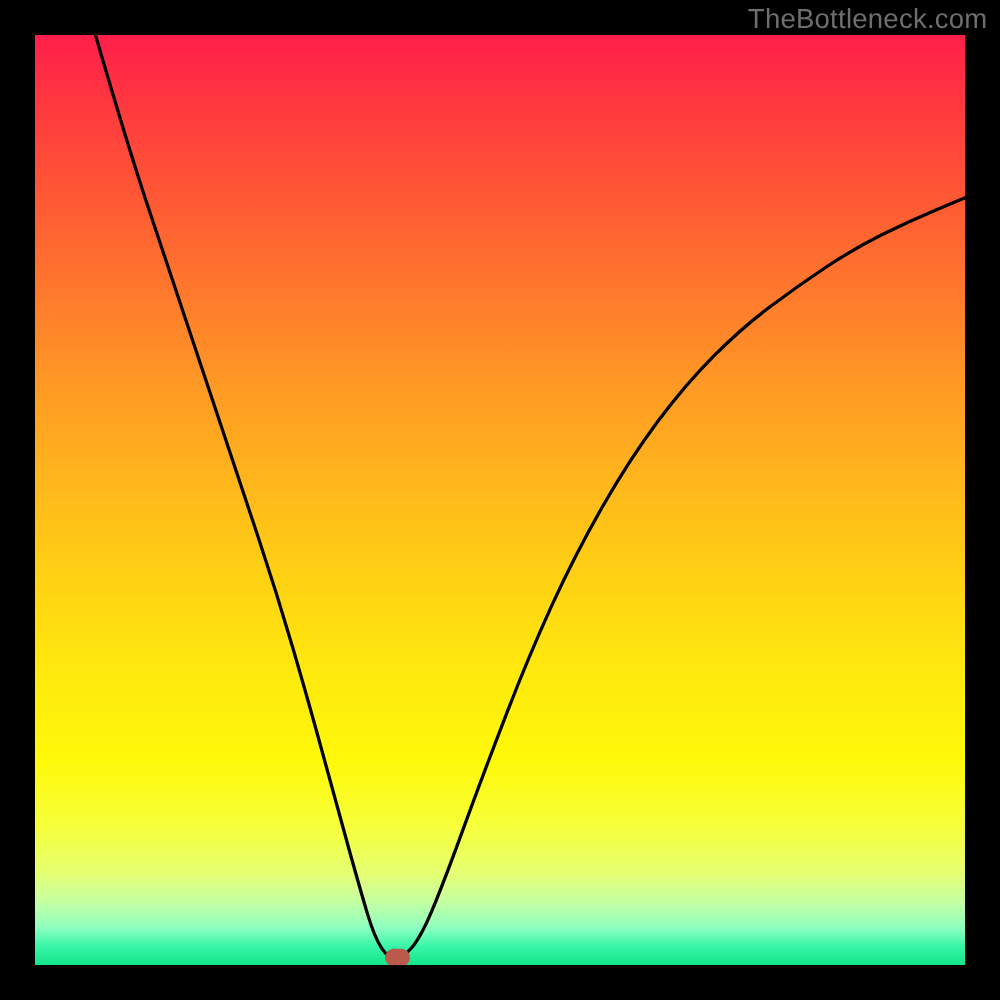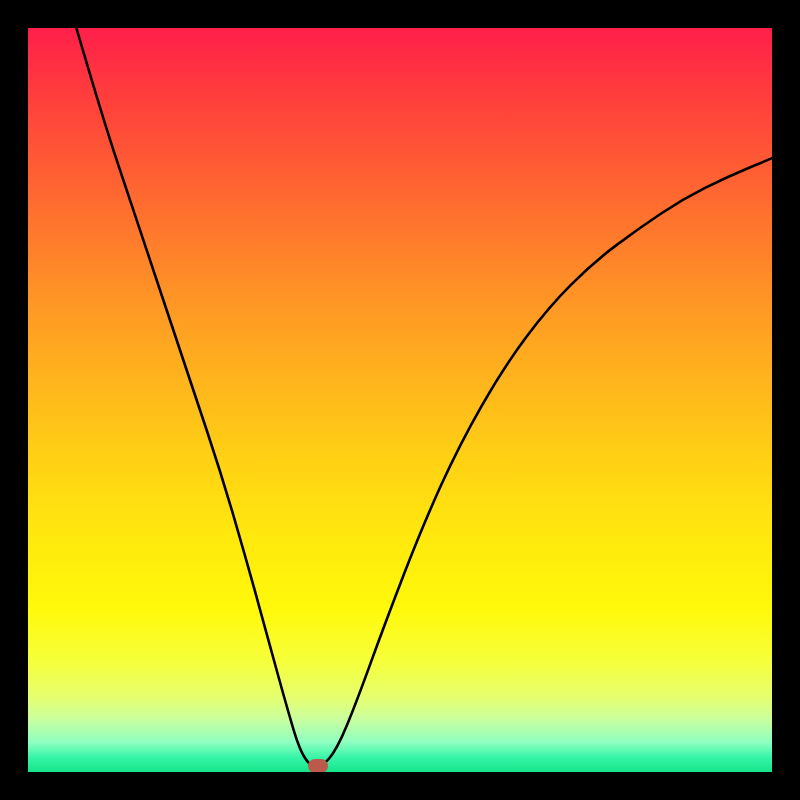--- a/index.html
+++ b/index.html
@@ -71,20 +71,21 @@
     display: block;
     width: 744px;
     height: 744px;
   }
 </style>
 </head>
 <body>
 
 <div class="frame">
 
+  <div class="watermark">TheBottleneck.com</div>
 
   <div class="plot-area">
     <svg viewBox="0 0 744 744">
       <path id="curve-path" class="curve-stroke" d="M 48.36 0.00 Q 74.40 89.28 89.28 133.92 Q 104.16 178.56 119.04 223.20 Q 133.92 267.84 148.80 312.48 Q 163.68 357.12 178.56 401.76 Q 193.44 446.40 206.46 491.04 Q 219.48 535.68 230.64 576.60 Q 241.80 617.52 251.10 651.00 Q 260.40 684.48 265.98 703.08 Q 271.56 721.68 277.14 730.24 Q 282.72 738.79 288.30 738.79 Q 293.88 738.79 301.32 730.24 Q 308.76 721.68 318.06 699.36 Q 327.36 677.04 342.24 636.12 Q 357.12 595.20 375.72 546.84 Q 394.32 498.48 412.92 457.56 Q 431.52 416.64 453.84 377.58 Q 476.16 338.52 498.48 308.76 Q 520.80 279.00 543.12 256.68 Q 565.44 234.36 587.76 217.62 Q 610.08 200.88 632.40 186.00 Q 654.72 171.12 677.04 159.96 Q 699.36 148.80 721.68 139.50 T 744.00 130.20"></path>
     </svg>
     <div id="marker" class="marker" style="left: 290.16px; top: 738.048px; background: rgb(187, 90, 75);"></div>
   </div>
 
 </div>
 

